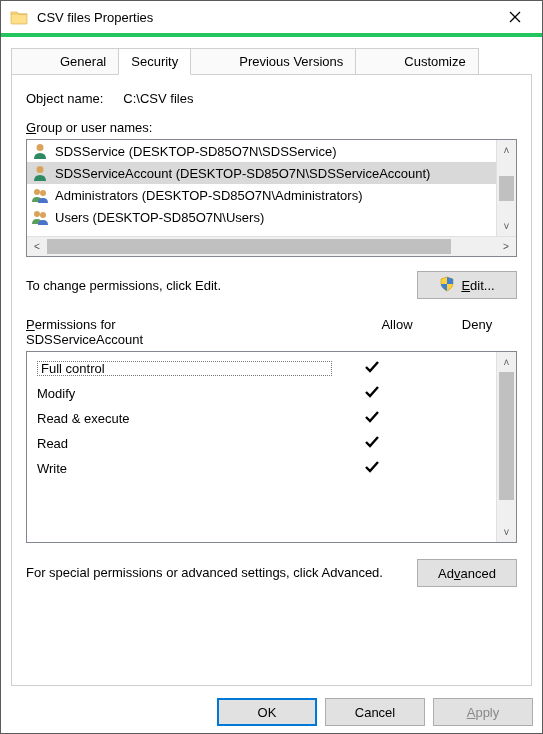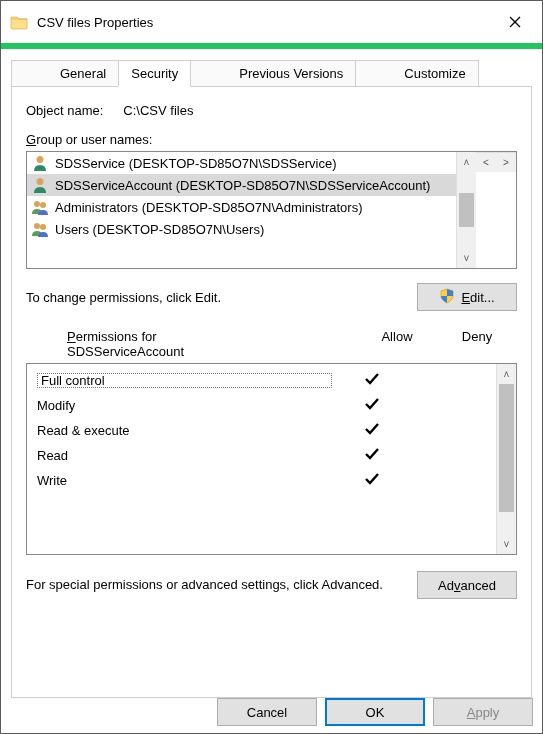--- a/index.html
+++ b/index.html
@@ -8,26 +8,26 @@
     padding: 0;
     font-family: "Segoe UI", Arial, sans-serif;
     font-size: 12px;
     background: #fff;
     width: 543px;
     height: 734px;
     overflow: hidden;
     border: 1px solid #5a5a5a;
   }
   .titlebar {
-    height: 48px;
+    height: 36px;
     display: flex;
     align-items: center;
     padding: 0 4px 0 8px;
     background: #fff;
-    border-bottom: 6px solid #22c55e;
+    border-bottom: 4px solid #22c55e;
   }
   .titlebar .icon-slot { width: 20px; height: 20px; margin-right: 8px; display:flex;align-items:center;justify-content:center;}
   .titlebar .title { font-size: 13px; flex: 1; }
   .titlebar .closebtn {
     width: 46px; height: 32px; display: flex; align-items: center; justify-content: center;
     cursor: default;
   }
   .closebtn svg { stroke: #000; }
   .tabs-wrap { padding: 10px 10px 0 10px; }
   .tabs {
@@ -98,21 +98,21 @@
     border: 1px solid #adadad;
     background: #e1e1e1;
     font-size: 13px;
     display:inline-flex; align-items:center; justify-content:center;
     padding: 0 14px;
     cursor:default;
     font-family: inherit;
   }
   .btn .shield { margin-right:6px; }
   .perm-header {
-    display:flex; font-size:13px; margin-bottom:4px;margin-left:41px;
+    display:flex; font-size:13px; margin-bottom:4px;
   }
   .perm-header .phl { flex:1; }
   .perm-header .phc { width:80px; text-align:center; }
   .perm-box {
     border: 1px solid #828790;
     height: 192px;
     display:flex;
     background:#fff;
   }
   .perm-rows { flex:1; padding: 4px 2px; }
@@ -169,21 +169,21 @@
 
     <div class="row">
       <span class="label">Object name:</span>
       <span>C:\CSV files</span>
     </div>
 
     <span class="groupbox-label">
       <span class="accel">G</span><span>roup or user names:</span>
     </span>
 
-    <div class="listbox" style="flex-direction:row;">
+    <div class="listbox" style="flex-direction:column;">
       <div style="flex:1; display:flex;">
         <div class="list-items" id="group-list">
             <div class="list-item">
               <span class="usericon">
                 <svg width="18" height="18" viewBox="0 0 18 18">
                   <circle cx="9" cy="5.5" r="3.5" fill="#d9a45a"></circle>
                   <path d="M3 17 Q3 11 9 11 Q15 11 15 17 Z" fill="#2e8a63"></path>
                 </svg>
               </span>
               <span>SDSService (DESKTOP-SD85O7N\SDSService)</span>
@@ -325,19 +325,19 @@
         <span>Ad</span>
           <span class="accel">v</span>
           <span>anced</span>
       </button>
     </div>
 
   </div>
 </div>
 
 <div class="bottom-buttons">
+  <button class="btn default">OK</button>
   <button class="btn">Cancel</button>
-  <button class="btn default">OK</button>
   <button class="btn disabled">
     <span class="accel">A</span>
       <span>pply</span>
   </button>
 </div>
 
 </body></html>

